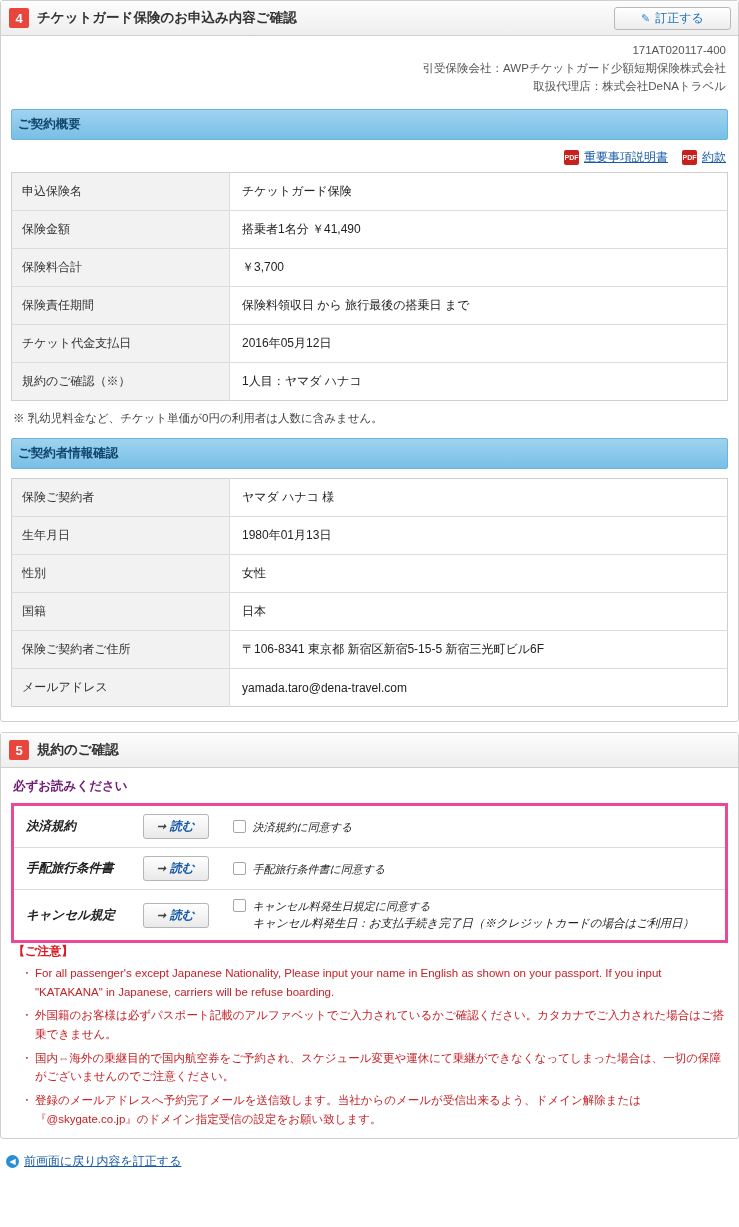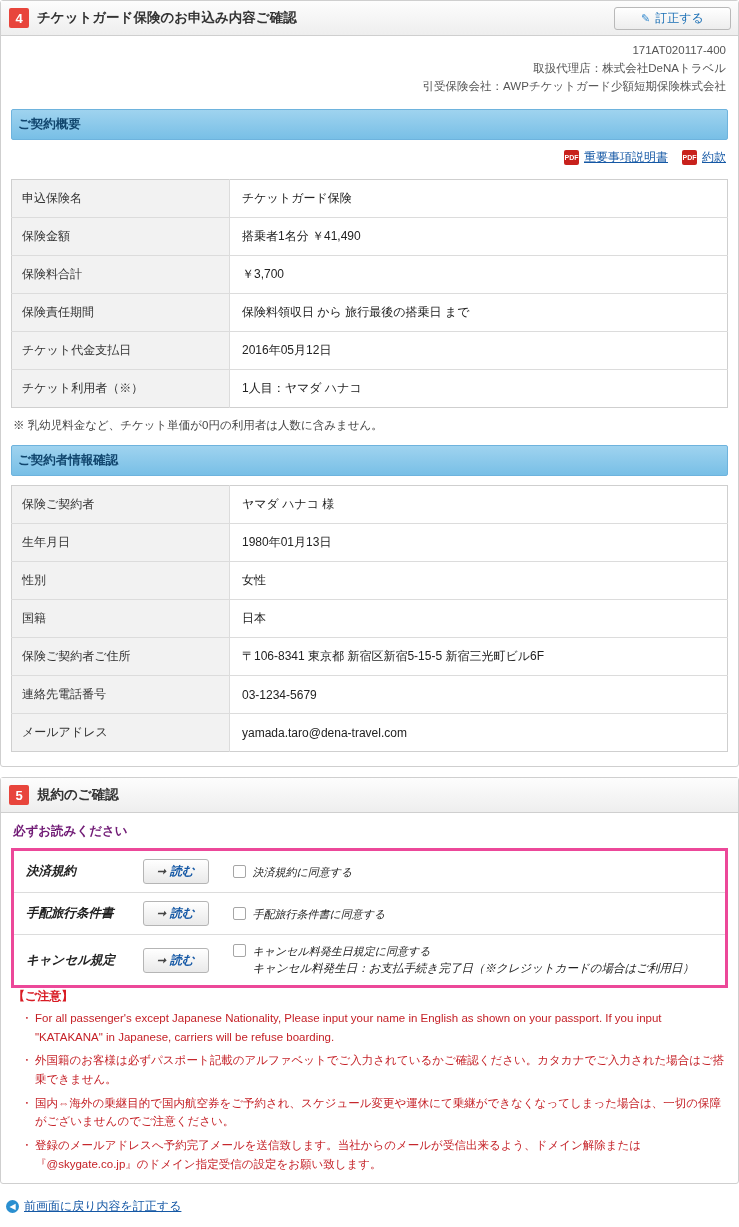--- a/index.html
+++ b/index.html
@@ -82,21 +82,21 @@
     font-weight: bold;
     font-size: 12.5px;
   }
 
   
   .pdf-links {
     display: flex;
     justify-content: flex-end;
     align-items: flex-end;
     gap: 14px;
-    margin: 9px 12px 13px 0;
+    margin: 9px 12px 6px 0;
   }
   .pdf-link { display: flex; align-items: center; cursor: pointer; }
   .pdf-ico {
     width: 15px; height: 15px;
     background: #c8211c;
     color: #fff;
     font-size: 7px;
     font-weight: bold;
     display: flex; align-items: center; justify-content: center;
     border-radius: 2px;
@@ -259,22 +259,22 @@
       <div class="step-num">4</div>
       <div class="panel-title">チケットガード保険のお申込み内容ご確認</div>
       <div class="edit-btn">
         <span class="pen">✎</span>
         <span>訂正する</span>
       </div>
     </div>
 
     <div class="meta">
       <div>171AT020117-400</div>
+      <div>引受保険会社：AWPチケットガード少額短期保険株式会社</div>
       <div>取扱代理店：株式会社DeNAトラベル</div>
-      <div>引受保険会社：AWPチケットガード少額短期保険株式会社</div>
     </div>
 
     <div class="blue-bar">ご契約概要</div>
 
     <div class="pdf-links">
       <div class="pdf-link">
         <span class="pdf-ico">PDF</span>
         <span class="pdf-text">重要事項説明書</span>
       </div>
       <div class="pdf-link">
@@ -299,21 +299,21 @@
       </tr>
       <tr>
         <th>保険責任期間</th>
         <td>保険料領収日 から 旅行最後の搭乗日 まで</td>
       </tr>
       <tr>
         <th>チケット代金支払日</th>
         <td>2016年05月12日</td>
       </tr>
       <tr>
-        <th>チケット利用者（※）</th>
+        <th>規約のご確認（※）</th>
         <td>1人目：ヤマダ ハナコ</td>
       </tr>
     </tbody>
       </table>
 
     <div class="note">※ 乳幼児料金など、チケット単価が0円の利用者は人数に含みません。</div>
 
     <div class="blue-bar">ご契約者情報確認</div>
     <div style="height:9px"></div>
 
@@ -331,24 +331,20 @@
         <th>性別</th>
         <td>女性</td>
       </tr>
       <tr>
         <th>国籍</th>
         <td>日本</td>
       </tr>
       <tr>
         <th>保険ご契約者ご住所</th>
         <td>〒106-8341  東京都 新宿区新宿5-15-5 新宿三光町ビル6F</td>
-      </tr>
-      <tr>
-        <th>連絡先電話番号</th>
-        <td>03-1234-5679</td>
       </tr>
       <tr>
         <th>メールアドレス</th>
         <td>yamada.taro@dena-travel.com</td>
       </tr>
     </tbody>
       </table>
 
     <div class="pad-bottom"></div>
   </div>

